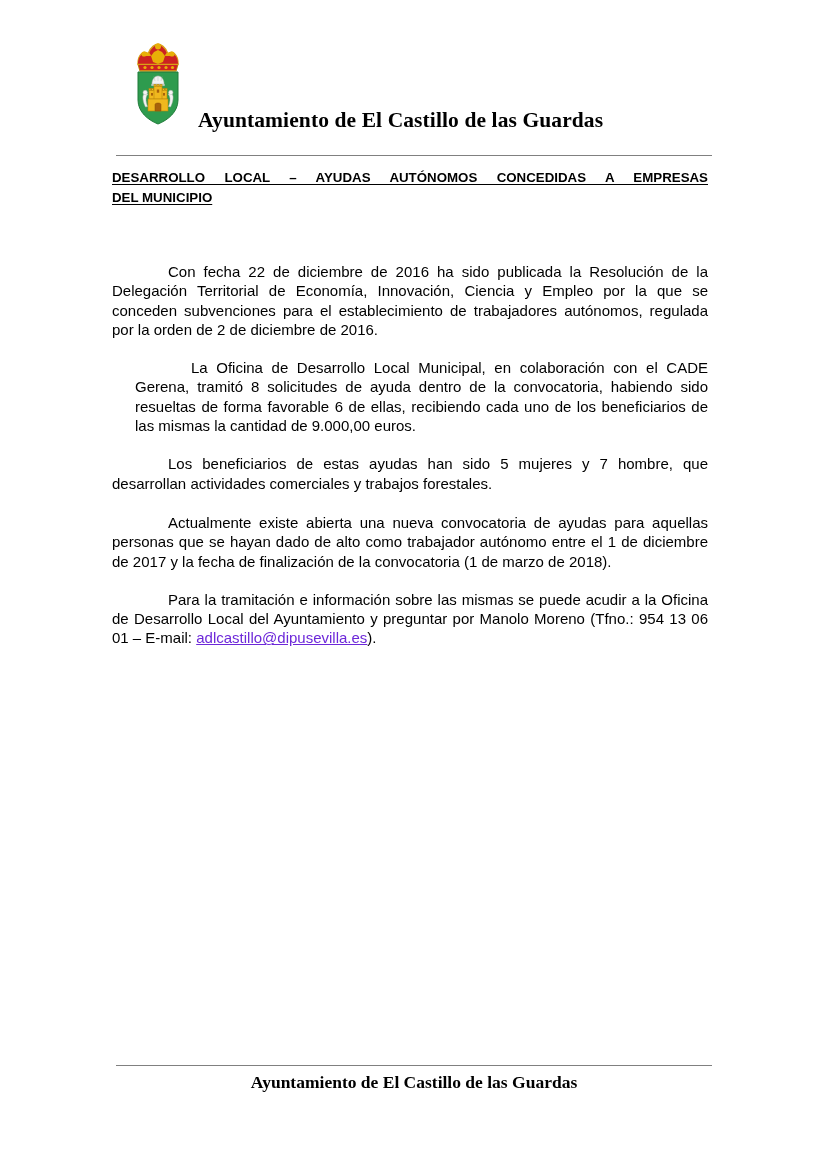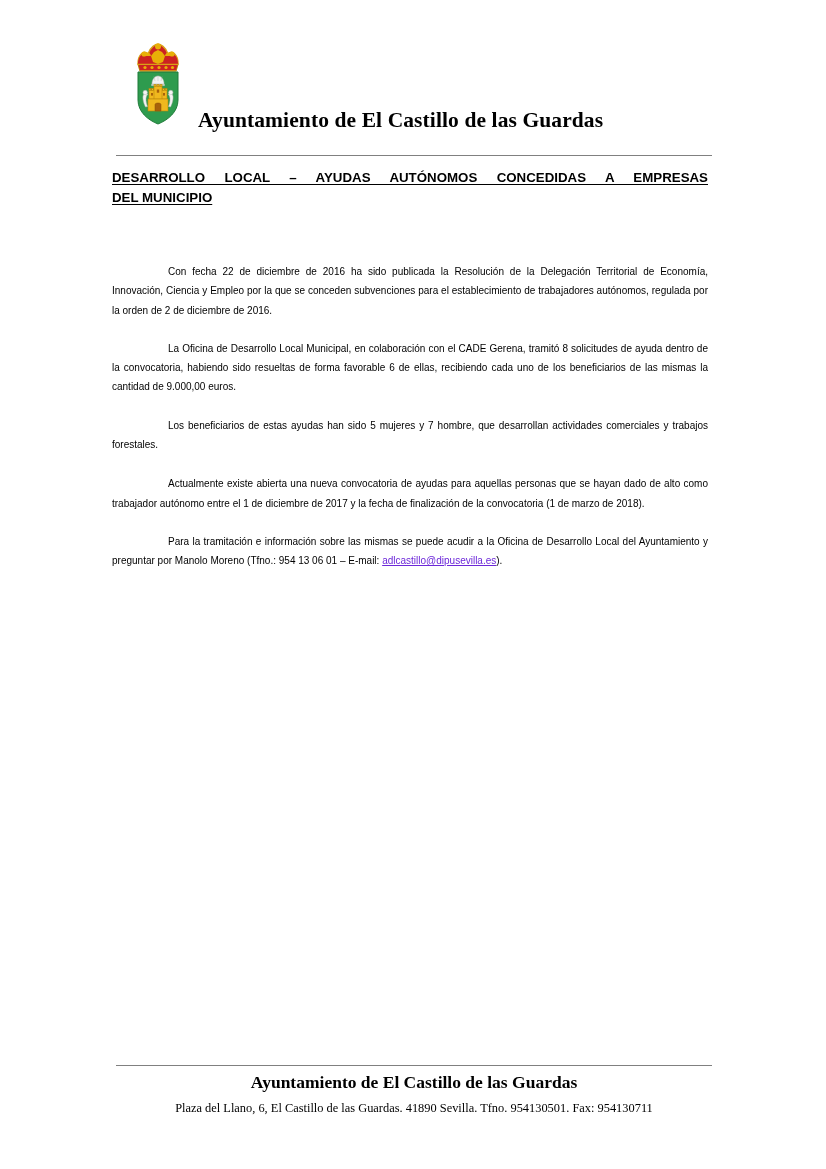--- a/index.html
+++ b/index.html
@@ -84,29 +84,29 @@
   .doc-heading .line1 {
     display: block;
     text-align: justify;
     text-align-last: justify;
   }
   .doc-heading .line2 {
     display: block;
   }
 
   p.para {
-    font-size: 10px;
+    font-size: 15px;
     line-height: 19.3px;
     text-align: justify;
     text-indent: 56px;
     margin: 0;
     hyphens: none;
   }
   p.p1 { margin-top: 54px; }
-  p.p2 { margin-top: 19px; }
+  p.p2 { margin-top: 19px; margin-left: 23px; }
   p.p3 { margin-top: 19px; }
   p.p4 { margin-top: 20px; }
   p.p5 { margin-top: 19px; }
 
   a.maillink {
     color: #6d28d9;
     text-decoration: underline;
   }
 
   
@@ -231,16 +231,15 @@
     <p class="para p3">Los beneficiarios de estas ayudas han sido 5 mujeres y 7 hombre, que desarrollan actividades comerciales y trabajos forestales.</p>
     <p class="para p4">Actualmente existe abierta una nueva convocatoria de ayudas para aquellas personas que se hayan dado de alto como trabajador autónomo entre el 1 de diciembre de 2017 y la fecha de finalización de la convocatoria (1 de marzo de 2018).</p>
 
     <p class="para p5"><span>Para la tramitación e información sobre las mismas se puede acudir a la Oficina de Desarrollo Local del Ayuntamiento y preguntar por Manolo Moreno (Tfno.: 954 13 06 01 – E-mail: </span><a class="maillink" href="#">adlcastillo@dipusevilla.es</a><span>).</span></p>
 
   </div>
 
   <div class="footer-rule"></div>
   <div class="footer">
     <div class="footer-title">Ayuntamiento de El Castillo de las Guardas</div>
-    <div class="footer-address">Plaza del Llano, 6, El Castillo de las Guardas. 41890 Sevilla. Tfno. 954130501. Fax: 954130711</div>
   </div>
 
 </div>
 
 </body></html>

